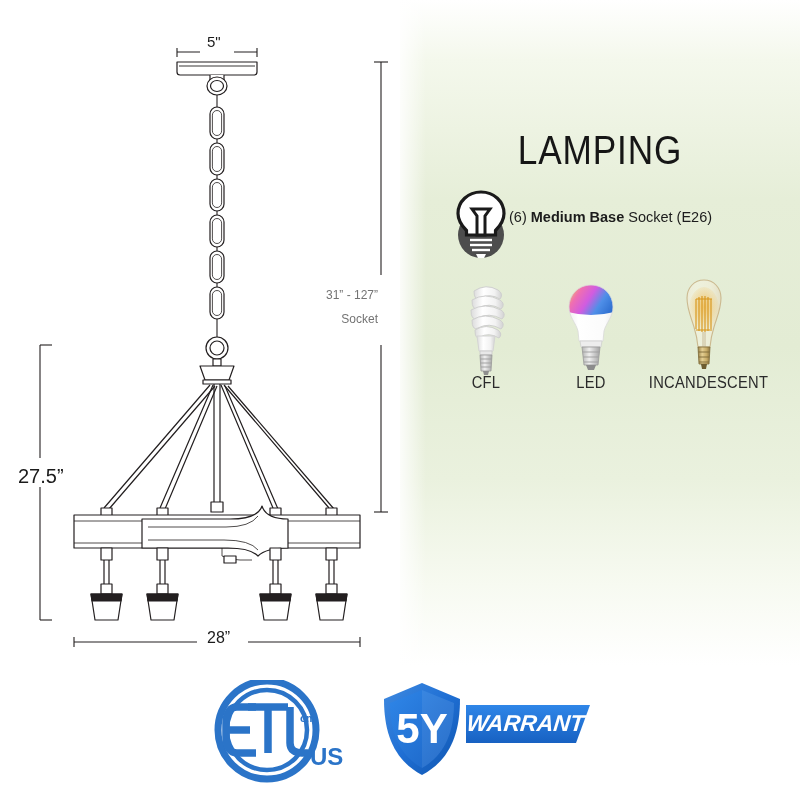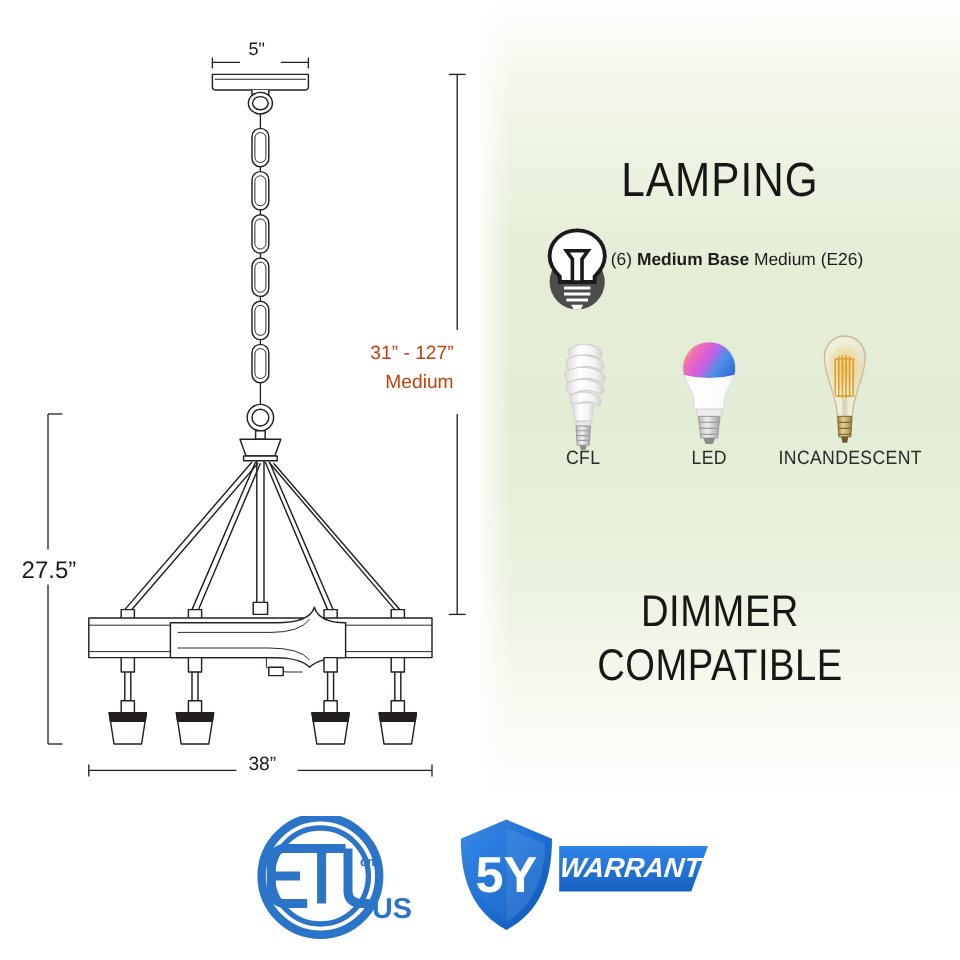--- a/index.html
+++ b/index.html
@@ -59,21 +59,21 @@
   .bulb-label {
     position: absolute; text-align: center; width: 120px;
     font-size: 16px; letter-spacing: 0.3px; color: #2a2a2a;
     transform: scaleX(0.92); transform-origin: 50% 50%;
   }
 
   
   .dim-text { position: absolute; color: #1b1b1b; font-size: 15px; }
   .adj-height {
     position: absolute; left: 258px; top: 283px; width: 120px;
-    text-align: right; font-size: 16px; line-height: 24px; color: #c2410c;
+    text-align: right; font-size: 12px; line-height: 24px; color: #737373;
   }
   .dim-5 { left: 207px; top: 33px; font-size: 15px; }
   .dim-27 { left: 18px; top: 465px; font-size: 20px; }
   .dim-28 { left: 207px; top: 629px; font-size: 16px; }
 
   
   .badges { position: absolute; left: 0; top: 675px; width: 704px; height: 125px; }
   .etl-wrap { position: absolute; left: 212px; top: 5px; }
   .war-wrap { position: absolute; left: 378px; top: 2px; }
 
@@ -214,44 +214,44 @@
         <path d="M74,637 L74,647 M74,642 L197,642"></path>
         <path d="M360,637 L360,647 M360,642 L248,642"></path>
       </g>
     </g>
   </svg>
 
   <div class="dim-text dim-5">5"</div>
 
   <div class="adj-height">
     <div>31” - 127”</div>
-    <div>Medium</div>
+    <div>Socket</div>
   </div>
 
   <div class="dim-text dim-27">27.5”</div>
 
-  <div class="dim-text dim-28">38”</div>
+  <div class="dim-text dim-28">28”</div>
 
   <div class="title-lamping">LAMPING</div>
 
   <svg width="66" height="74" viewBox="0 0 66 74" style="position:absolute;left:448px;top:188px;">
     <circle cx="33" cy="47" r="23" fill="#4d4d4d"></circle>
     <path d="M33,4 C20,4 10,13.5 10,25.5 C10,33 14.5,38.5 18.5,42.5 L18.5,47 L47.5,47 L47.5,42.5
              C51.5,38.5 56,33 56,25.5 C56,13.5 46,4 33,4 Z" fill="#ffffff" stroke="#1a1a1a" stroke-width="3.2"></path>
     <path d="M24,21 L42,21 L37,28 L37,47 L29,47 L29,28 Z" fill="#ffffff" stroke="#1a1a1a" stroke-width="3"></path>
     <g stroke="#ffffff" stroke-width="2.4">
       <path d="M22,52 L44,52"></path>
         <path d="M22,57 L44,57"></path>
         <path d="M24,62 L42,62"></path>
     </g>
     <path d="M28,66 L38,66 L36,70 L30,70 Z" fill="#ffffff"></path>
   </svg>
 
   <div class="socket-text">
-    <div><span>(6) </span><b>Medium Base</b><span> Medium (E26)</span></div>
+    <div><span>(6) </span><b>Medium Base</b><span> Socket (E26)</span></div>
   </div>
 
   <svg width="64" height="96" viewBox="0 0 64 96" style="position:absolute;left:454px;top:281px;">
     <defs>
       <linearGradient id="cflg" x1="0" y1="0" x2="1" y2="0">
         <stop offset="0" stop-color="#dcdcdc"></stop>
           <stop offset="0.35" stop-color="#ffffff"></stop>
         <stop offset="0.75" stop-color="#f2f2f2"></stop>
           <stop offset="1" stop-color="#d2d2d2"></stop>
       </linearGradient>
@@ -358,24 +358,20 @@
         <path d="M26.7,80 L37.3,80"></path>
         <path d="M27,85 L37,85"></path>
     </g>
     <path d="M29,87 L35,87 L34,92 L30,92 Z" fill="#6d5c30"></path>
   </svg>
 
   <div class="bulb-label" style="left:426px;top:374px;">CFL</div>
   <div class="bulb-label" style="left:531px;top:374px;">LED</div>
   <div class="bulb-label" style="left:644px;top:374px;width:120px;">INCANDESCENT</div>
 
-  <div class="dimmer-block">
-    <div class="dimmer-line">DIMMER</div>
-    <div class="dimmer-line">COMPATIBLE</div>
-  </div>
 
   <div class="badges">
 
     <div class="etl-wrap">
       <svg width="135" height="105" viewBox="0 0 135 105">
         <g fill="none" stroke="#2b74c8">
           <circle cx="55" cy="50" r="49" stroke-width="7"></circle>
           <circle cx="55" cy="50" r="40" stroke-width="4.5"></circle>
 
           <path d="M44,27 L25,27 C18,27 14,33 14,43 L14,57 C14,67 18,73 25,73 L44,73" stroke-width="7.5" stroke-linecap="butt"></path>

